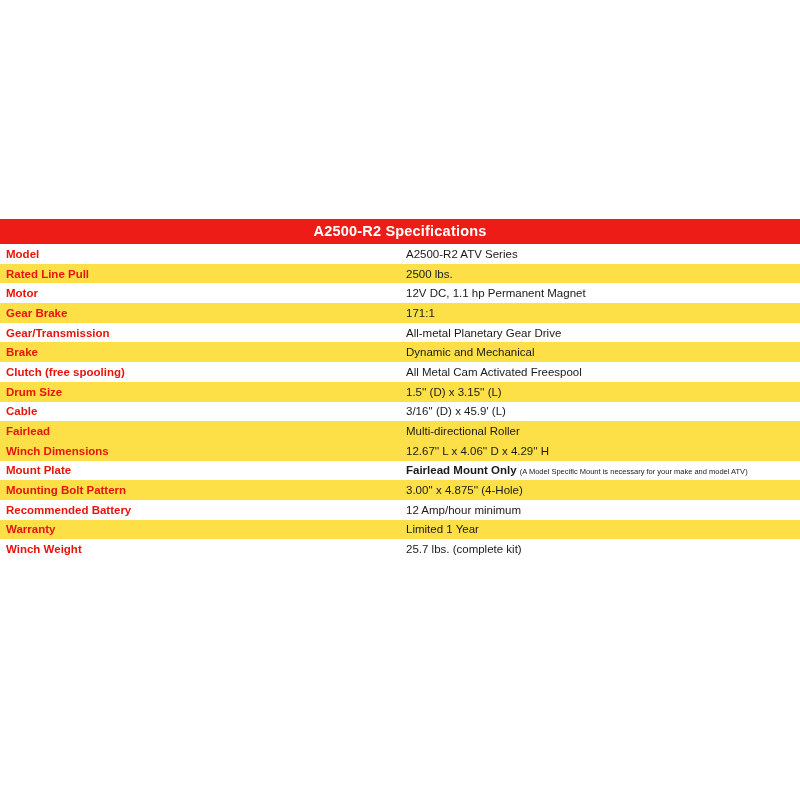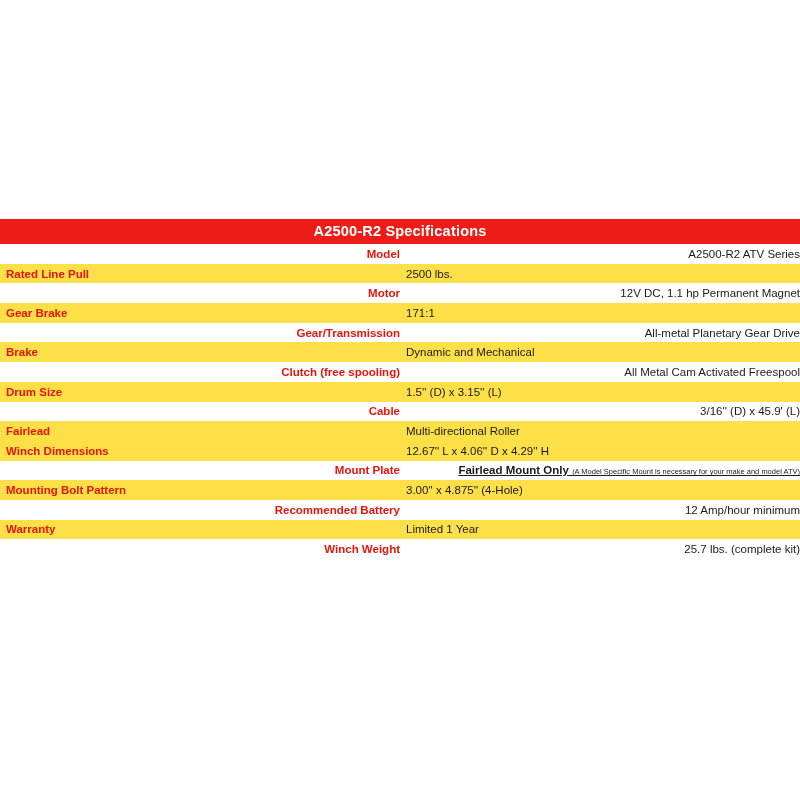--- a/index.html
+++ b/index.html
@@ -37,42 +37,40 @@
     font-size: 14.5px;
     height: 25px;
     line-height: 25px;
     letter-spacing: 0.2px;
   }
   .spec-row {
     height: 19.7px;
   }
   .spec-row.odd {
     background: #ffffff;
-    text-align: right;
   }
   .spec-row.even {
     background: #fde047;
   }
   .cell-label {
     width: 140px;
     color: #e8140c;
     font-weight: bold;
     font-size: 11.5px;
     padding-left: 6px !important;
     white-space: nowrap;
   }
   .cell-value {
     color: #1a1a1a;
     font-size: 11.5px;
     padding-left: 6px !important;
     white-space: nowrap;
   }
   .cell-value.bold {
     font-weight: bold;
-    text-decoration: underline;
   }
   .note {
     font-size: 7.5px;
     font-weight: normal;
     color: #1a1a1a;
   }
 </style>
 </head>
 <body>
 

